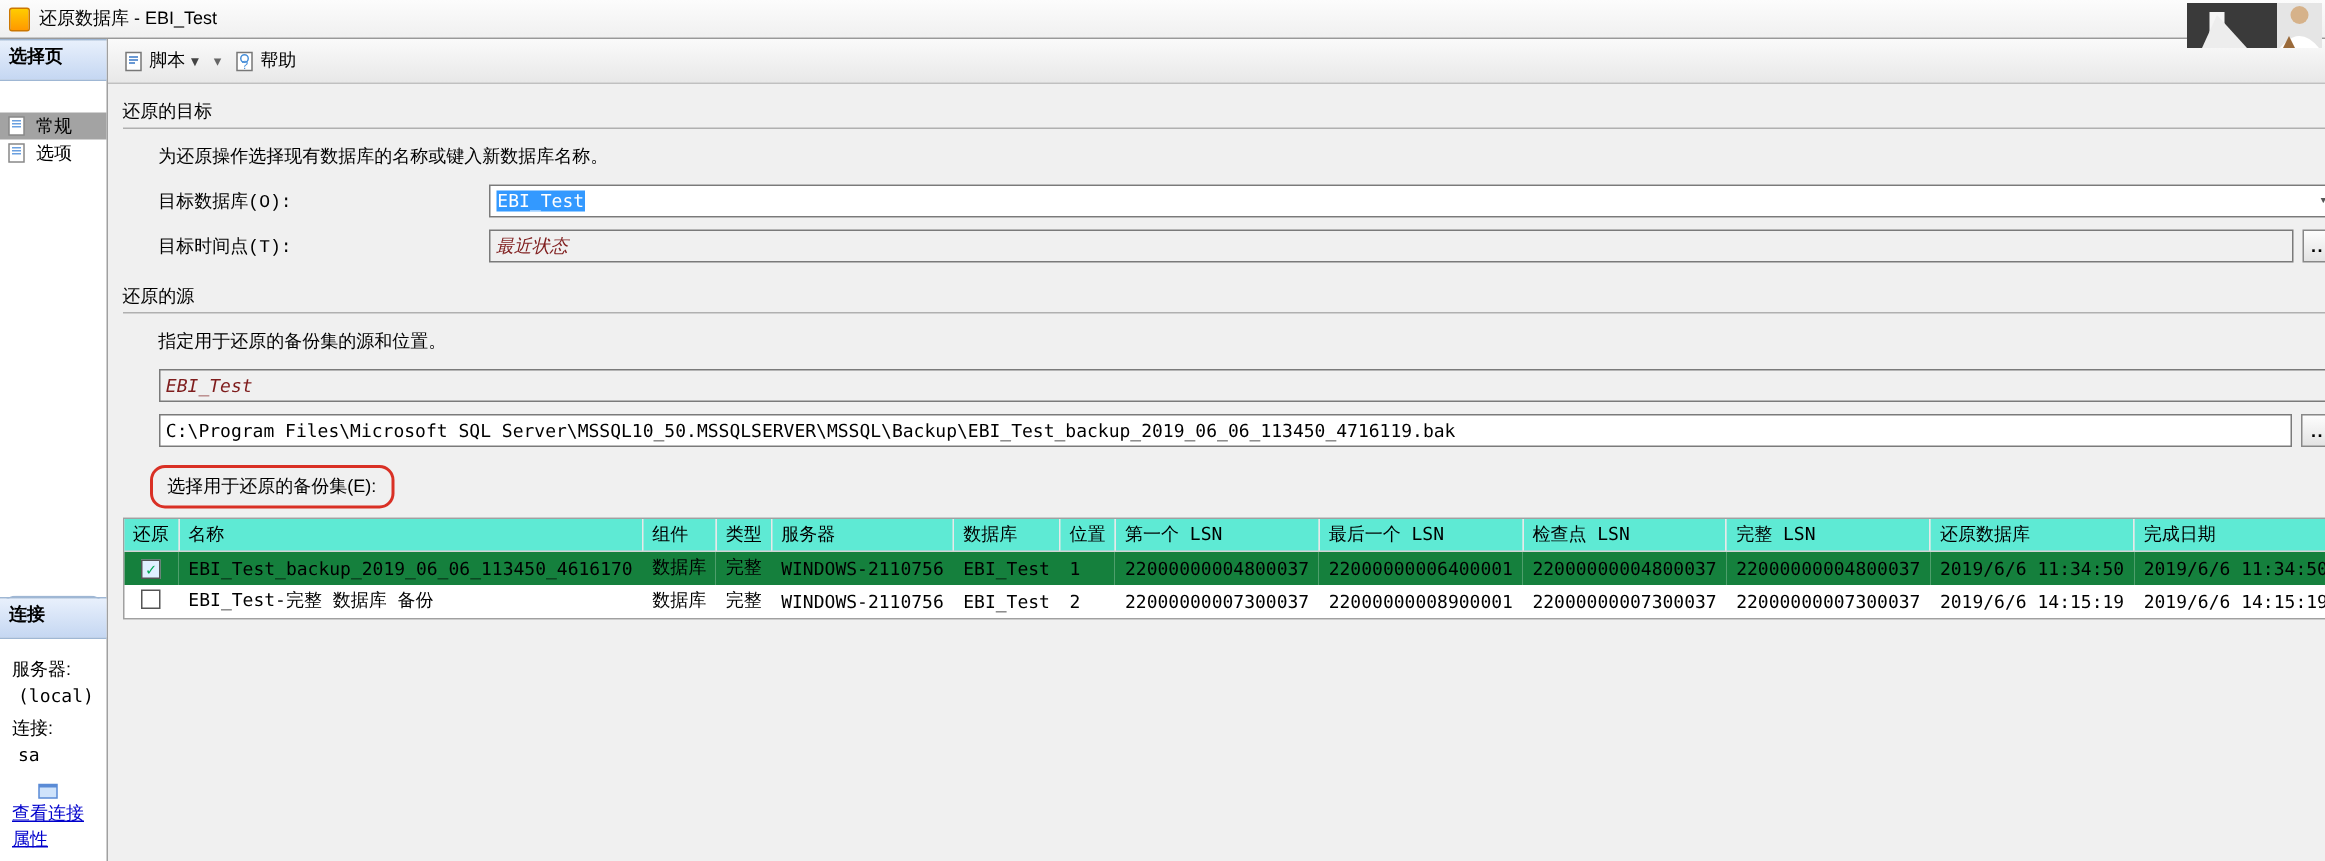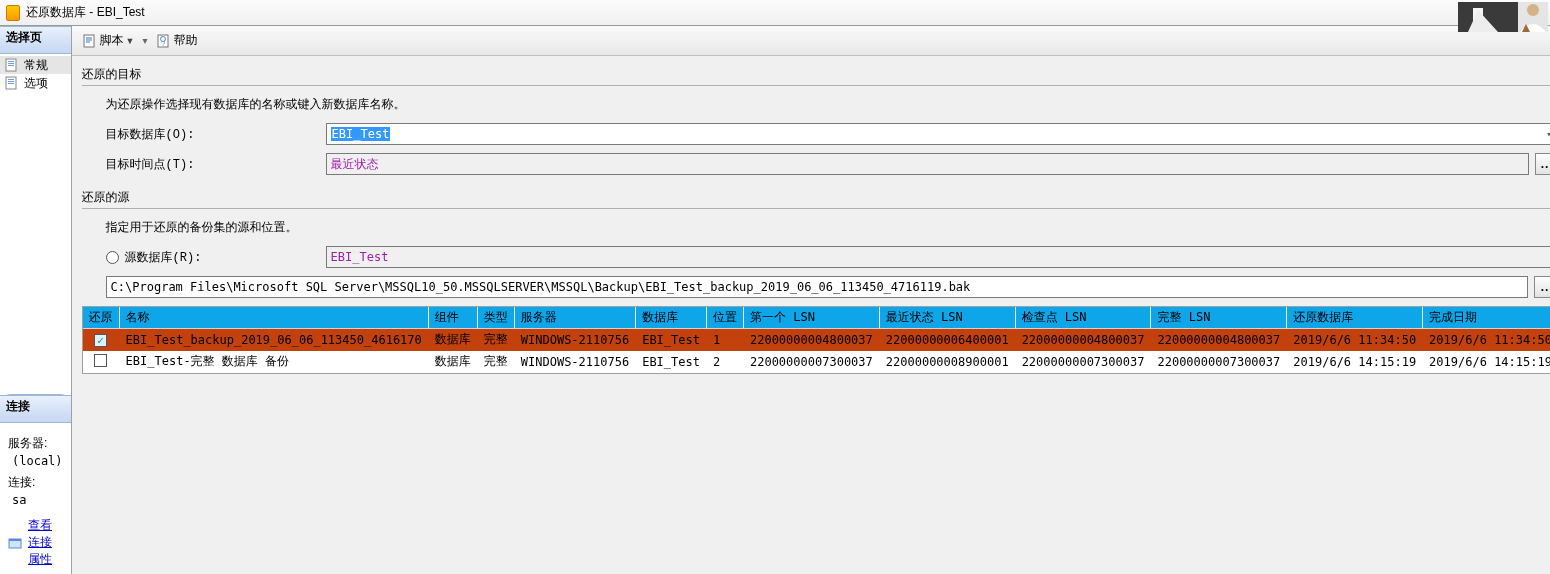--- a/index.html
+++ b/index.html
@@ -12,27 +12,27 @@
 .avatar { position: absolute; top: 2px; right: 2px; width: 90px; height: 30px; background: #373737; overflow: hidden; }
 .avatar svg { width: 100%; height: 100%; }
 
 .main { display: flex; height: calc(100% - 26px); }
 
 .sidebar { width: 229px; border-right: 1px solid #a0a0a0; background: #fff; display: flex; flex-direction: column; }
 .side-hdr { background: linear-gradient(#e8f0fc,#c5d7f2); height: 28px; line-height: 20px; padding: 0 6px; font-weight: bold; border-bottom: 1px solid #9fb7d4; border-top: 1px solid #9fb7d4; }
 .side-list { flex: 0 0 auto; padding: 2px 0; }
 .side-item { display: flex; align-items: center; height: 18px; padding: 0 4px; cursor: pointer; }
 .side-item .picon { width: 16px; height: 16px; margin-right: 4px; display: flex; align-items: center; justify-content: center; }
-.side-item.sel { background: #e5e5e5; }
+.side-item.sel { background: #a3a3a3; margin-top: 19px; }
 
 .conn-sec { margin-top: auto; border-top: 1px solid #9fb7d4; border-radius: 11px; }
 .conn-body { padding: 6px 8px; font-size: 12px; }
 .conn-body .lbl { margin-top: 6px; }
 .conn-body .val { margin: 2px 0 6px 4px; font-family: SimSun, monospace; }
-.conn-link { color: #0000cc; text-decoration: underline; cursor: pointer; display: inline-flex; align-items: center; }
+.conn-link { color: #0000cc; text-decoration: underline; cursor: pointer; display: inline-flex; align-items: center; flex-direction: column; }
 .conn-link .licon { width: 16px; height: 14px; margin-right: 4px; }
 
 .content { flex: 1; display: flex; flex-direction: column; background: #f0f0f0; }
 .toolbar { height: 30px; background: linear-gradient(#fafafa,#e8e8e8); border-bottom: 1px solid #c0c0c0; display: flex; align-items: center; padding: 0 6px; gap: 4px; }
 .tool-btn { display: inline-flex; align-items: center; padding: 2px 4px; cursor: pointer; }
 .tool-btn .ticon { width: 16px; height: 16px; margin-right: 2px; }
 .tool-sep { font-size: 10px; color: #666; }
 .tool-drop { font-size: 9px; margin-left: 2px; color: #444; }
 
 .body-area { flex: 1; background: #f0f0f0; padding: 6px 10px 0 10px; overflow: hidden; }
@@ -44,33 +44,33 @@
 .form-row { display: flex; align-items: center; margin-bottom: 8px; padding-left: 24px; }
 .form-row .flbl { width: 220px; font-family: Liberation Mono, monospace; }
 .form-row .fctrl { flex: 1; display: flex; align-items: center; gap: 6px; }
 
 .combo, .txtbox { height: 22px; border: 1px solid #7a7a7a; background: #fff; padding: 0 4px; font-family: SimSun, monospace; font-size: 12px; display: flex; align-items: center; position: relative; }
 .combo { width: 100%; }
 .combo .carrow { position: absolute; right: 2px; top: 2px; width: 16px; height: 16px; display: flex; align-items: center; justify-content: center; font-size: 9px; color: #555; }
 .combo.sel-hl .cval { background: #3399ff; color: #fff; padding: 0 1px; }
 
 .txtbox { width: 100%; }
-.txtbox.readonly { background: #f0f0f0; color: #a21caf; }
+.txtbox.readonly { background: #f0f0f0; color: #7f1d1d; font-style: italic; }
 .dots-btn { width: 26px; height: 22px; border: 1px solid #888; background: linear-gradient(#fdfdfd,#e3e3e3); display: flex; align-items: center; justify-content: center; cursor: pointer; font-weight: bold; letter-spacing: 1px; }
 
 .radio { width: 13px; height: 13px; border: 1px solid #555; border-radius: 50%; margin-right: 6px; display: inline-flex; align-items: center; justify-content: center; background: #fff; }
 .radio.on::after { content: ""; width: 7px; height: 7px; background: #333; border-radius: 50%; }
 
 .highlight-box { border: 2px solid #d93025; border-radius: 10px; padding: 4px 10px; display: inline-block; margin: 4px 0 6px 18px; }
 
 .table-wrap { background: #fff; border: 1px solid #a0a0a0; font-family: SimSun, monospace; }
 .tbl { width: 100%; border-collapse: collapse; font-size: 12px; }
-.tbl th { background: #0ea5e9; border-bottom: 1px solid #d4d4d4; border-right: 1px solid #e8e8e8; text-align: left; font-weight: normal; padding: 2px 6px; height: 20px; white-space: nowrap; }
+.tbl th { background: #5eead4; border-bottom: 1px solid #d4d4d4; border-right: 1px solid #e8e8e8; text-align: left; font-weight: normal; padding: 2px 6px; height: 20px; white-space: nowrap; }
 .tbl td { padding: 2px 6px; border-right: 1px solid transparent; height: 22px; white-space: nowrap; }
-.tbl tr.row-sel td { background: #c2410c; }
+.tbl tr.row-sel td { background: #15803d; }
 .tbl .chkcell { width: 34px; text-align: center; }
 .chk { width: 13px; height: 13px; border: 1px solid #555; background: #fff; display: inline-flex; align-items: center; justify-content: center; }
 .chk.on { background: #e0f0ff; }
 .chk.on::after { content: "✓"; font-size: 11px; color: #0a5; line-height: 1; }
 
 </style>
 </head>
 <body>
 
 <div class="titlebar">
@@ -187,54 +187,53 @@
             <div class="dots-btn">...</div>
           </div>
         </div>
       </div>
 
       <div class="group">
         <div class="group-title">还原的源</div>
         <div class="group-desc">指定用于还原的备份集的源和位置。</div>
 
         <div class="form-row">
-          <div class="flbl" style="display:flex;align-items:center;">
-            <span class="radio"></span>
-            <span>源数据库(R):</span>
-          </div>
           <div class="fctrl">
             <div class="txtbox readonly">
               <span>EBI_Test</span>
             </div>
           </div>
         </div>
 
         <div class="form-row">
           <div class="fctrl">
             <div class="txtbox">
               <span>C:\Program Files\Microsoft SQL Server\MSSQL10_50.MSSQLSERVER\MSSQL\Backup\EBI_Test_backup_2019_06_06_113450_4716119.bak</span>
             </div>
             <div class="dots-btn">...</div>
           </div>
         </div>
 
+        <div class="highlight-box">
+          <span>选择用于还原的备份集(E):</span>
+        </div>
 
         <div class="table-wrap">
           <table class="tbl">
             <thead>
               <tr>
                 <th class="chkcell">还原</th>
                 <th style="width:264px">名称</th>
                 <th style="width:46px">组件</th>
                 <th style="width:40px">类型</th>
                 <th style="width:108px">服务器</th>
                 <th style="width:62px">数据库</th>
                 <th style="width:40px">位置</th>
                 <th style="width:116px">第一个 LSN</th>
-                <th style="width:116px">最近状态 LSN</th>
+                <th style="width:116px">最后一个 LSN</th>
                 <th style="width:116px">检查点 LSN</th>
                 <th style="width:116px">完整 LSN</th>
                 <th style="width:126px">还原数据库</th>
                 <th>完成日期</th>
               </tr>
             </thead>
             <tbody id="tbody">
                 <tr class="row-sel">
                   <td class="chkcell"><span class="chk on"></span></td>
                   <td>EBI_Test_backup_2019_06_06_113450_4616170</td>

